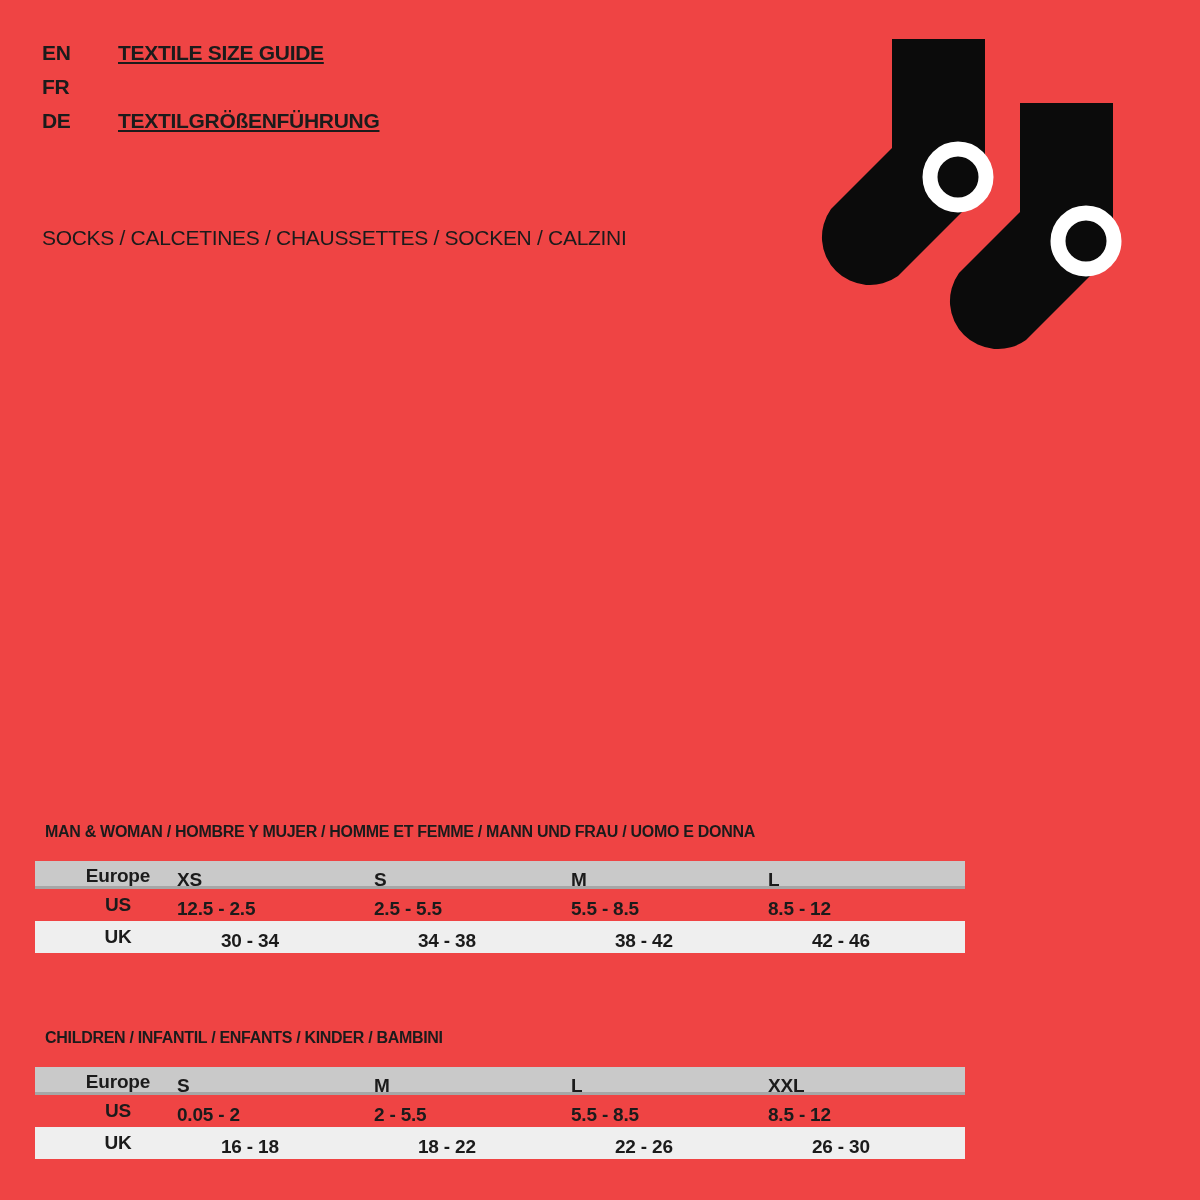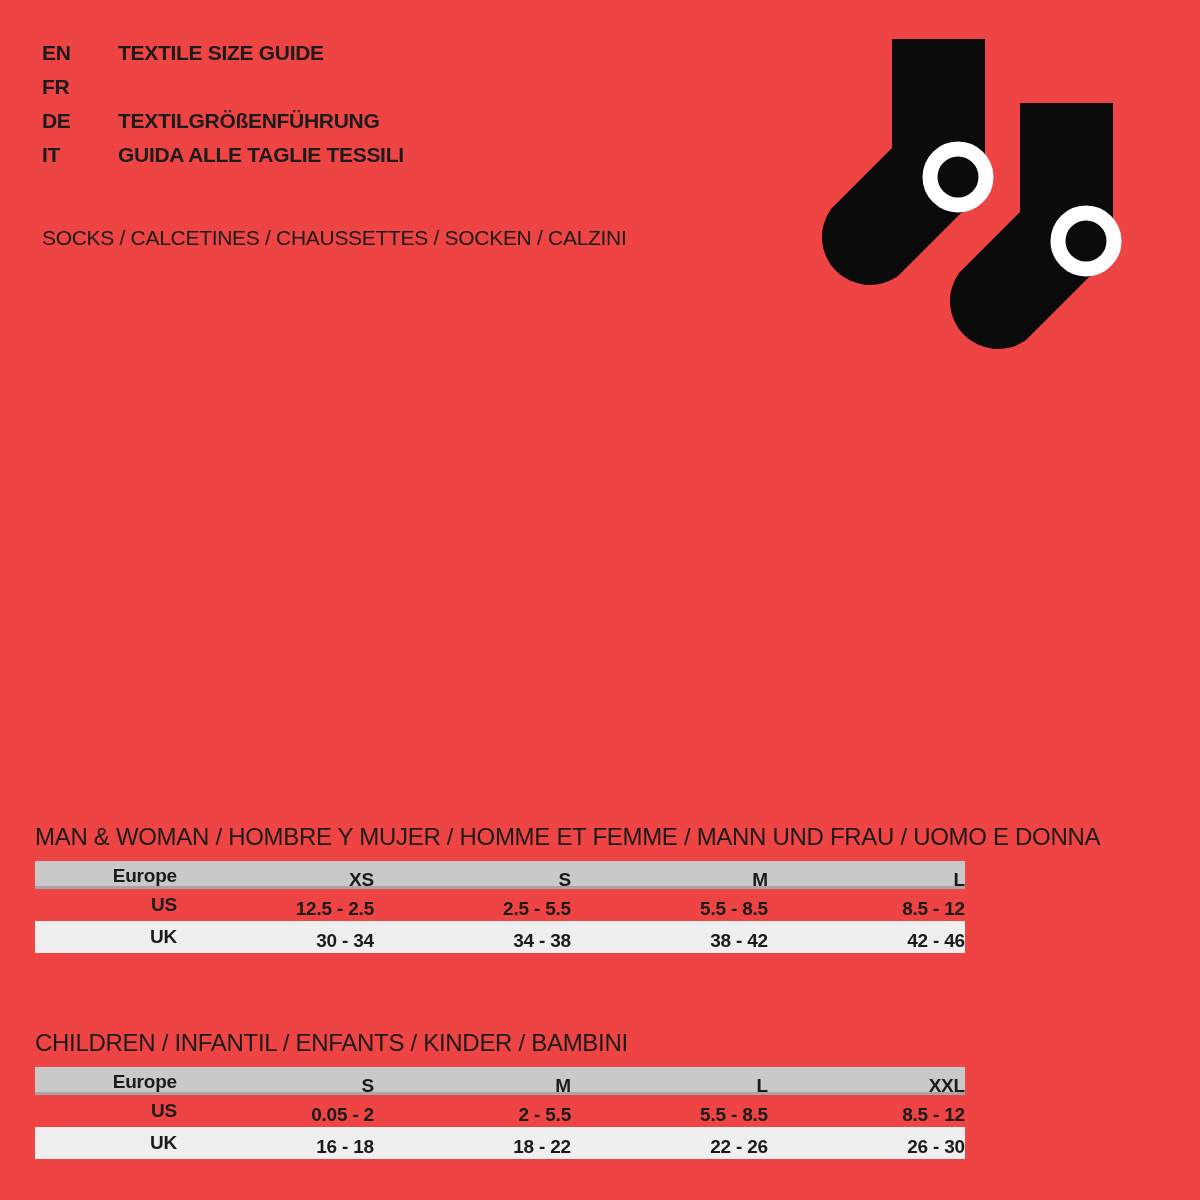--- a/index.html
+++ b/index.html
@@ -13,78 +13,74 @@
     color: var(--text, #1b1b1b);
   }
 
   
   .lang-block { position: absolute; left: 42px; top: 36px; }
   .lang-row { display: flex; align-items: center; height: 34px; }
   .lang-code {
     width: 76px; flex: 0 0 76px;
     font-size: 21px; font-weight: bold; letter-spacing: -0.3px;
   }
-  .lang-label { font-size: 21px; font-weight: bold; letter-spacing: -0.3px; white-space: nowrap; }
+  .lang-label { font-size: 21px; font-weight: bold; letter-spacing: -0.3px; white-space: nowrap; text-decoration: underline; }
 
   .product-line {
     position: absolute; left: 42px; top: 226px;
     font-size: 21px; font-weight: normal; letter-spacing: -0.3px; white-space: nowrap;
   }
 
   
   .socks-svg { position: absolute; left: 805px; top: 30px; }
 
   
   .tbl-title {
-    position: absolute; left: 35px; margin: 0;
-    font-size: 24px; font-weight: normal; letter-spacing: -0.3px; white-space: nowrap;
+    position: absolute; left: 45px; margin: 0;
+    font-size: 16px; font-weight: bold; letter-spacing: -0.3px; white-space: nowrap;
   }
   .tbl-title.adults   { top: 823px; }
   .tbl-title.children { top: 1029px; text-align: center; }
 
   .size-table { position: absolute; left: 35px; width: 930px; }
   .size-table.adults   { top: 861px; }
   .size-table.children { top: 1067px; }
 
   .trow {
     display: grid;
     grid-template-columns: 142px 1fr 1fr 1fr 1fr;
     align-items: center;
     height: 32px;
     font-size: 19px; font-weight: bold; letter-spacing: -0.2px;
   }
   .trow.head {
     height: 25px;
     background: var(--header-bg, #c9c9c9);
     border-bottom: 3px solid var(--header-border, #a6a6a6);
   }
-  .trow.alt { background: var(--row-alt-bg, #efefef); }
-  .cell.label { padding-left: 24px; text-align: right; }
-  .cell.val   { text-align: right; margin-top: 8px; }
+  .trow.alt { background: var(--row-alt-bg, #efefef); gap: 44px; }
+  .cell.label { padding-left: 24px; text-align: center; }
+  .cell.val   { text-align: left; margin-top: 8px; }
 </style>
 </head>
 <body>
 
 <div class="canvas">
 
   <div class="lang-block">
     <div class="lang-row">
       <span class="lang-code">EN</span>
       <span class="lang-label">TEXTILE SIZE GUIDE</span>
     </div>
     <div class="lang-row">
       <span class="lang-code">FR</span>
     </div>
     <div class="lang-row">
       <span class="lang-code">DE</span>
       <span class="lang-label">TEXTILGRÖßENFÜHRUNG</span>
-    </div>
-    <div class="lang-row">
-      <span class="lang-code">IT</span>
-      <span class="lang-label">GUIDA ALLE TAGLIE TESSILI</span>
     </div>
   </div>
 
   <div class="product-line">SOCKS / CALCETINES / CHAUSSETTES / SOCKEN / CALZINI</div>
 
   <svg class="socks-svg" width="330" height="335" viewBox="805 30 330 335" xmlns="http://www.w3.org/2000/svg" aria-hidden="true">
 
     <g>
       <path fill="var(--icon, #0b0b0b)" d="M 892,39 L 985,39 L 985,170 Q 985,189 974,200 L 898,276 A 48,48 0 0 1 831,209 L 892,148 Z"></path>
       <circle cx="958" cy="177" r="28" fill="none" stroke="#ffffff" stroke-width="15"></circle>

